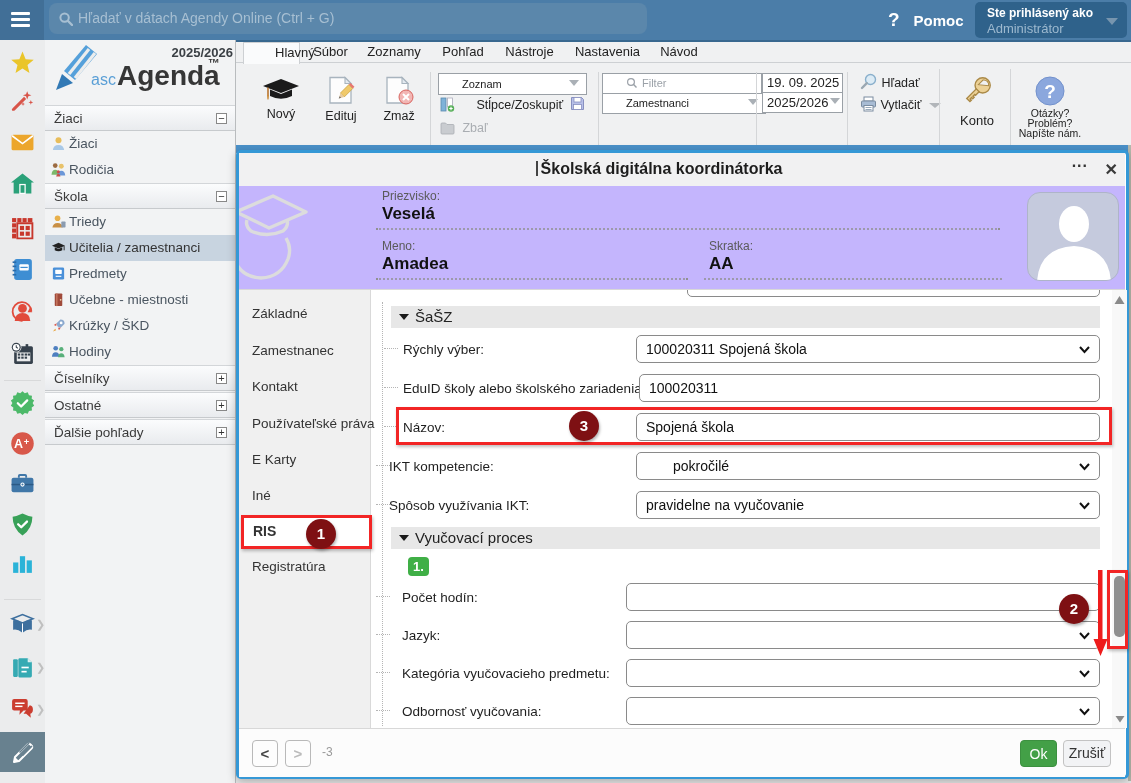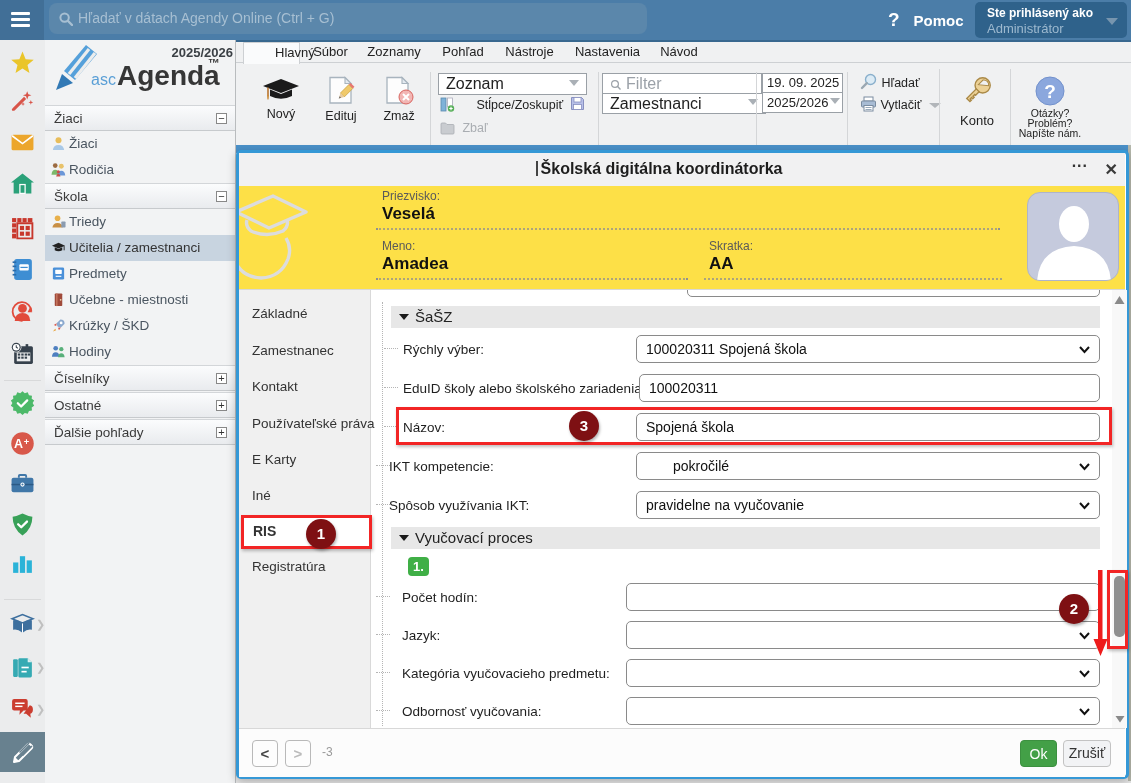--- a/index.html
+++ b/index.html
@@ -40,31 +40,31 @@
 .navitem .t { position:absolute; left:24px; }
 .navsel { background:#c8d4e0; color:#333; }
 
 
 #toolbar { left:236px; top:42px; width:895px; height:105px; background:#f0f1f2; border-bottom:1px solid #d0d2d4; }
 #tabrow { position:absolute; left:0; top:0; width:895px; height:21px; border-bottom:1px solid #cdd0d3; }
 .tab { position:absolute; top:0; height:21px; font-size:13px; color:#222; line-height:20px; text-align:center; }
 .tabsel { background:#fafbfc; border:1px solid #cdd0d3; border-bottom:none; height:22px;padding-left:31px; }
 .tbtn { position:absolute; text-align:center; font-size:12.5px; color:#222; }
 .tsep { position:absolute; width:1px; background:#d4d6d8; top:5px; height:100px; }
-.combo { position:absolute; background:#fff; border:1px solid #9aa0a6; font-size:16px; color:#222; padding-left:7px; }
+.combo { position:absolute; background:#fff; border:1px solid #9aa0a6; font-size:11px; color:#222; padding-left:23px; }
 .combo .car { position:absolute; right:7px; top:8px; width:0; height:0; border-left:5px solid transparent; border-right:5px solid transparent; border-top:6px solid #aab0b6; }
 .gray { color:#a9adb2; }
 
 
 #dialog { left:236px; top:150px; width:893px; height:629px; background:#fff; border:3px solid #3598d6; border-radius:5px; box-shadow:0 3px 10px rgba(0,0,0,.25); }
 #dtitle { position:absolute; left:0; top:0; width:886px; height:33px; background:#f1f1f2; font-size:16px; font-weight:bold; color:#1d1d1d; text-align:center; line-height:31px; }
 #dtitle span.tt { position:relative; left:-23px; }
 #ddots { position:absolute; right:38px; top:0px; font-size:16px; font-weight:bold; color:#333; letter-spacing:1px; }
 #dclose { position:absolute; right:8px; top:7px; font-size:16px; font-weight:bold; color:#3a3a3a; }
-#dheader { position:absolute; left:0; top:33px; width:886px; height:104px; background:#fde047; border-bottom:1px solid #d8d8d8; overflow:hidden; }
+#dheader { position:absolute; left:0; top:33px; width:886px; height:104px; background:#c4b5fd; border-bottom:1px solid #d8d8d8; overflow:hidden; }
 .flabel { position:absolute; font-size:12px; color:#5a5a5a; }
 .fval { position:absolute; font-size:17px; font-weight:bold; color:#111; }
 .dot { position:absolute; border-bottom:2px dotted #909090; height:1px; transform:scaleY(.75); }
 #photo { position:absolute; left:788px; top:6px; width:92px; height:89px; background:#c5cadd; border:1px solid #aeb4c9; border-radius:13px; overflow:hidden; }
 #dtabs { position:absolute; left:0px; top:137px; width:132px; height:438px; background:#f0f0f0; border-right:1px solid #d9d9d9; }
 .dtab { position:absolute; left:0; width:132px; font-size:13.5px; color:#333; padding-left:13px; white-space:nowrap; }
 #ristab { position:absolute; left:3px; top:365px; width:129px; height:28px; background:#fff; font-size:14px; font-weight:bold; color:#333; padding-left:11px; line-height:26px; }
 #dbody { position:absolute; left:0; top:0; width:886px; height:624px; }
 #dscroll { position:absolute; left:873px; top:137px; width:15px; height:438px; background:#f8f8f8; }
 #dfooter { position:absolute; left:0; top:575px; width:886px; height:49px; background:#fcfcfc; border-top:1px solid #d8d8d8; }

